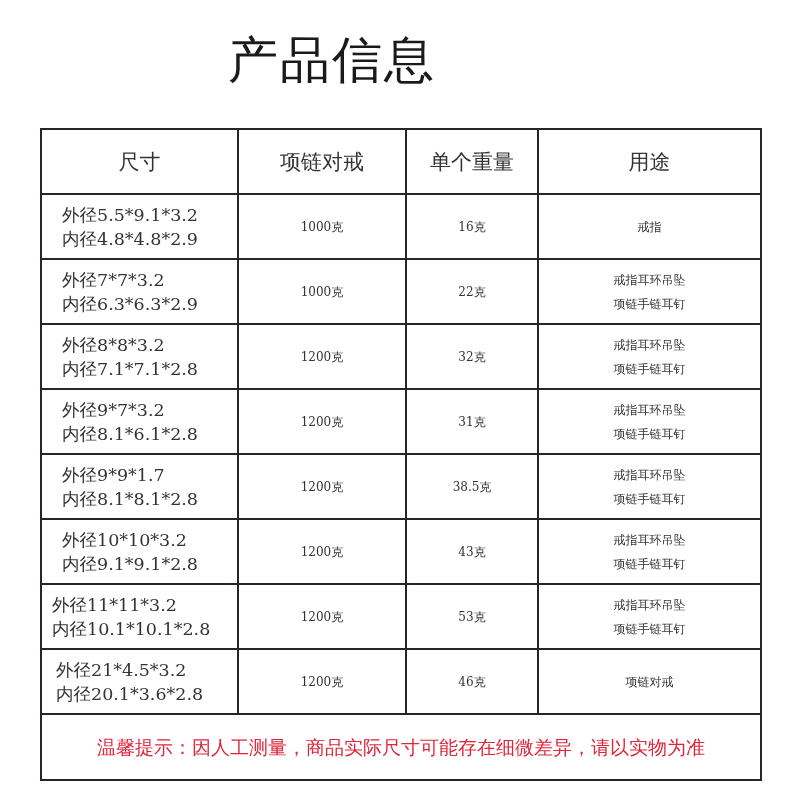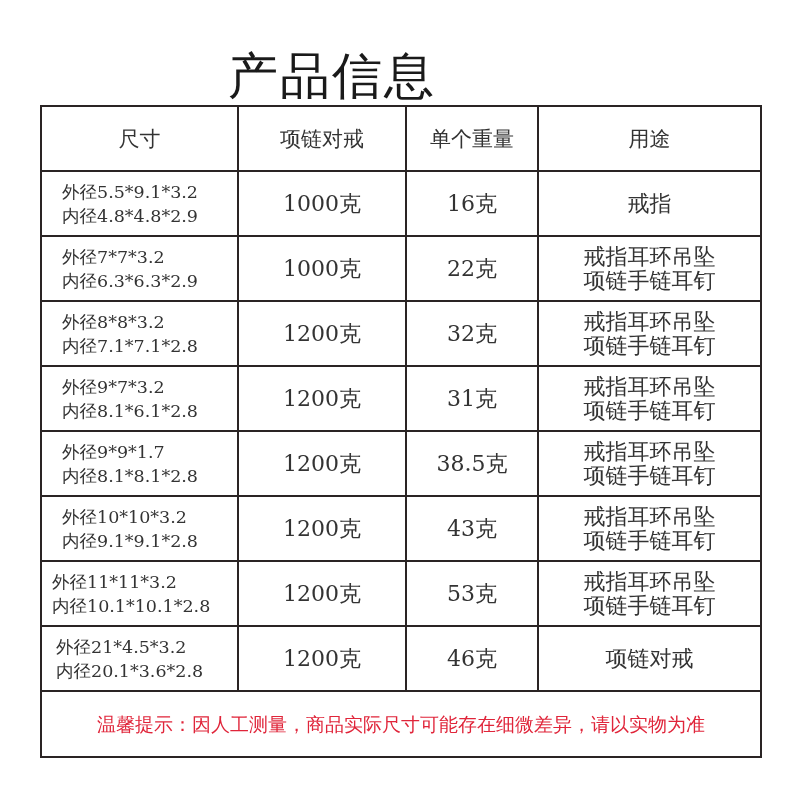--- a/index.html
+++ b/index.html
@@ -11,52 +11,52 @@
       width: 800px;
       height: 800px;
       position: relative;
       overflow: hidden;
       font-family: "DejaVu Serif", "Liberation Serif", serif;
       color: #333333;
     }
     .page-title {
       position: absolute;
       left: 0;
-      top: 44px;
+      top: 28px;
       width: 664px;
       text-align: center;
       font-size: 50px;
       line-height: 64px;
       color: #1a1a1a;
       font-weight: normal;
       letter-spacing: 2px;
     }
     .info-table {
       position: absolute;
       left: 40px;
-      top: 105px;
+      top: 128px;
       width: 720px;
       border-collapse: collapse;
       table-layout: fixed;
     }
     .info-table td, .info-table th {
       border: 2px solid #2a2424;
       padding: 0;
       text-align: center;
       vertical-align: middle;
       font-weight: normal;
       color: #333333;
     }
     .info-table th {
       height: 63px;
       font-size: 21px;
     }
     .info-table td {
       height: 63px;
-      font-size: 22px;
+      font-size: 12px;
       line-height: 24px;
     }
     .size-cell {
       text-align: left !important;
       padding-left: 20px !important;
       font-size: 17.5px !important;
     }
     .size-line {
       display: block;
       white-space: nowrap;

